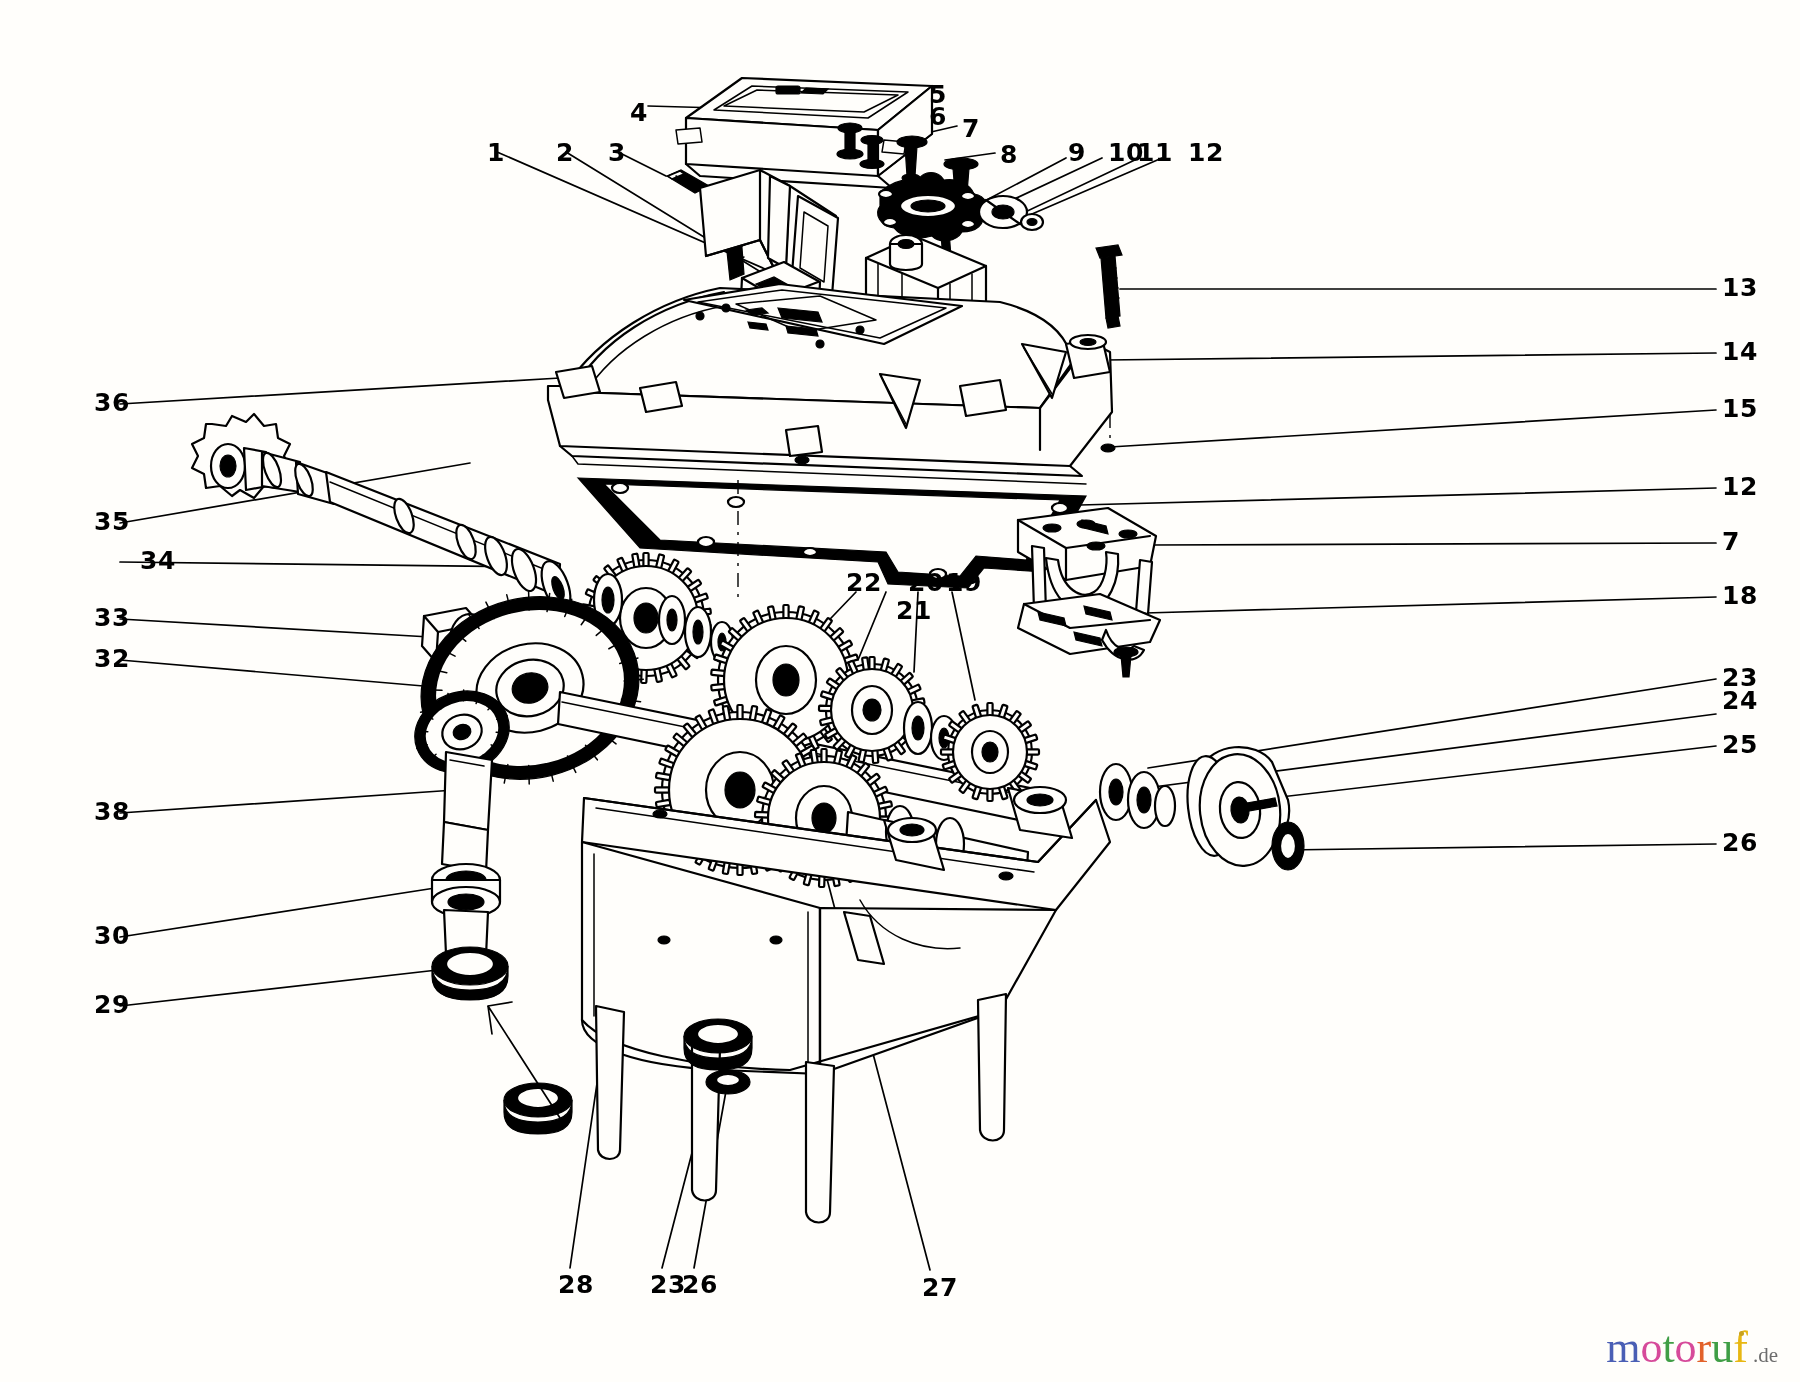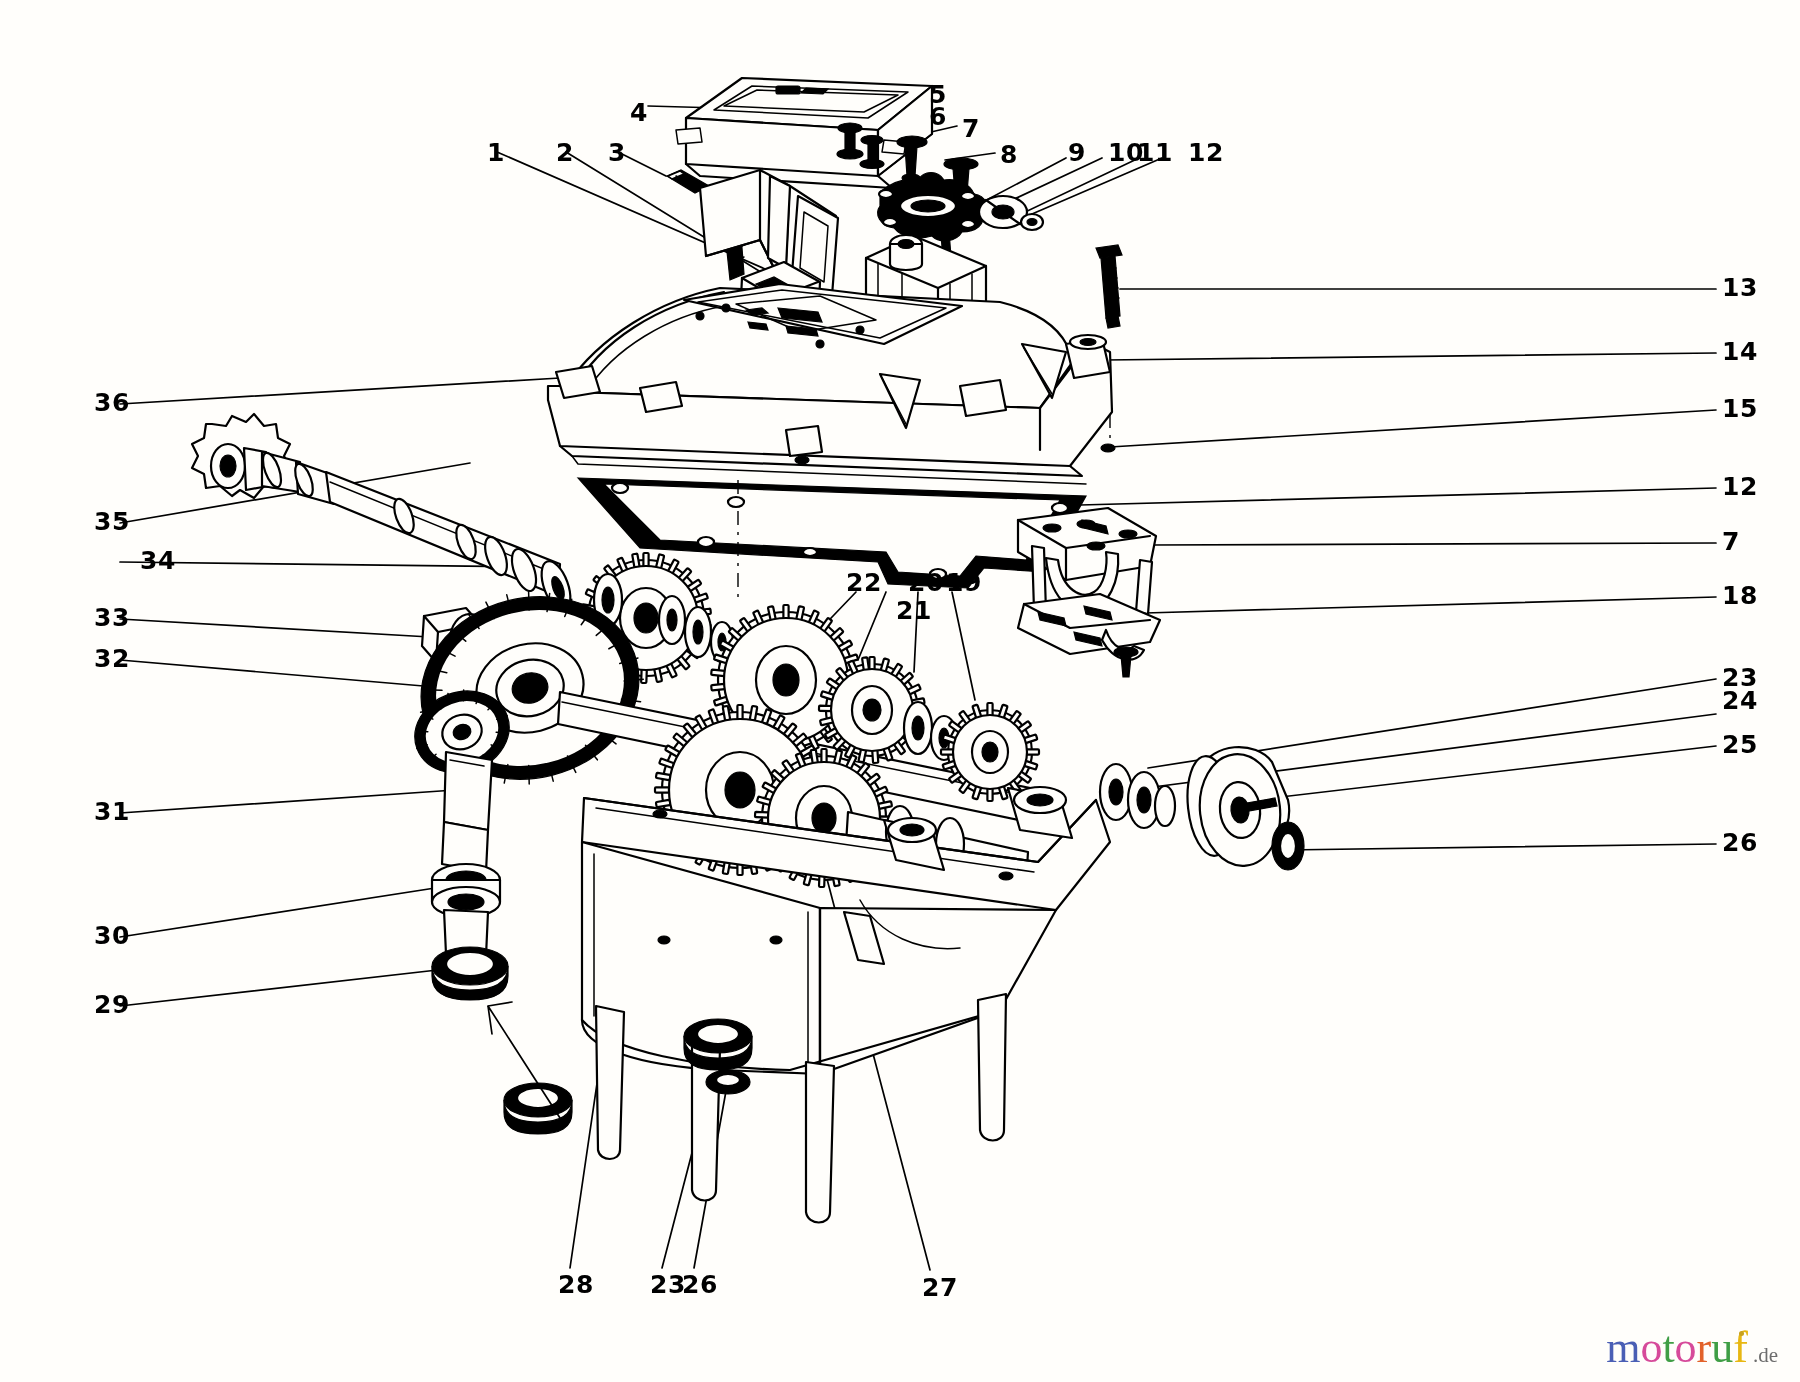--- a/index.html
+++ b/index.html
@@ -1168,21 +1168,21 @@
   <div class="callout" style="left:1722px;top:665px;">23</div>
   <div class="callout" style="left:1722px;top:688px;">24</div>
   <div class="callout" style="left:1722px;top:732px;">25</div>
   <div class="callout" style="left:1722px;top:830px;">26</div>
 
   <div class="callout" style="left:94px;top:390px;">36</div>
   <div class="callout" style="left:94px;top:509px;">35</div>
   <div class="callout" style="left:94px;top:548px;margin-left:46px;">34</div>
   <div class="callout" style="left:94px;top:605px;">33</div>
   <div class="callout" style="left:94px;top:646px;">32</div>
-  <div class="callout" style="left:94px;top:799px;">31</div>
+  <div class="callout" style="left:94px;top:799px;">38</div>
   <div class="callout" style="left:94px;top:923px;">30</div>
   <div class="callout" style="left:94px;top:992px;">29</div>
 
   <div class="callout" style="left:846px;top:570px;">22</div>
   <div class="callout" style="left:877px;top:598px;margin-left:19px;">21</div>
   <div class="callout" style="left:908px;top:570px;">20</div>
   <div class="callout" style="left:946px;top:570px;">19</div>
 
   <div class="callout" style="left:558px;top:1272px;">28</div>
   <div class="callout" style="left:650px;top:1272px;">23</div>

